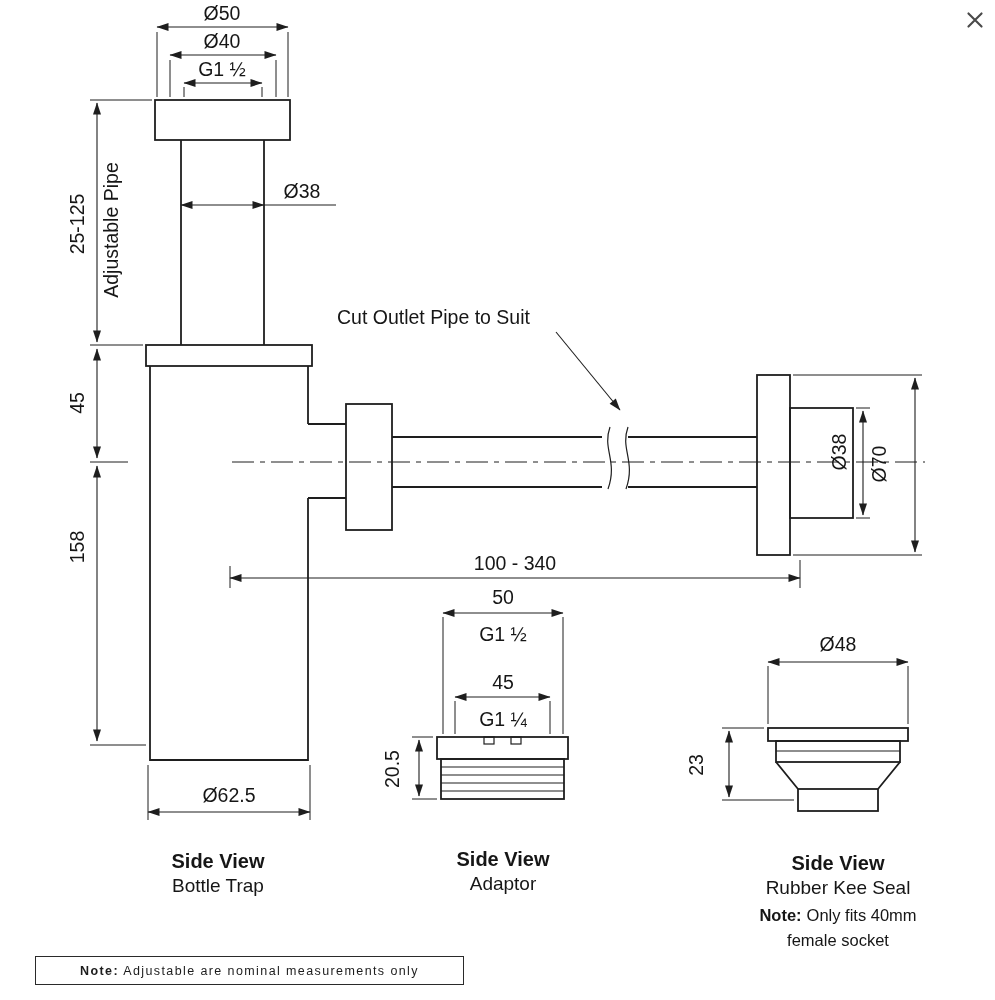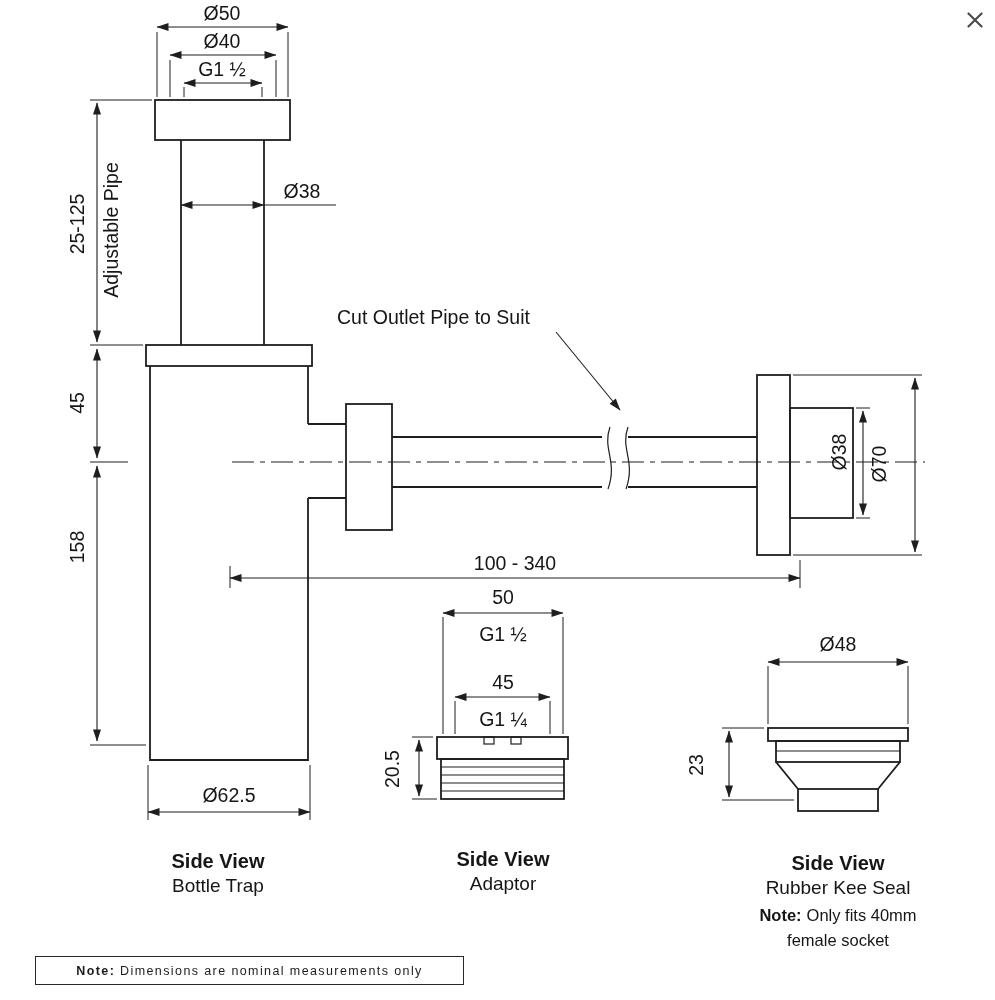--- a/index.html
+++ b/index.html
@@ -153,15 +153,15 @@
   </svg>
 
   
   <button id="close-btn">
     <svg width="22" height="22" viewBox="0 0 22 22">
       <path d="M3,3 L19,19 M19,3 L3,19" stroke="#4a4a4a" stroke-width="2.6" stroke-linecap="round" fill="none"></path>
     </svg>
   </button>
 
   
-  <div id="footer-note"><b>Note:</b><span> Dimensions are nominal measurements only</span></div>
+  <div id="footer-note"><b>Note:</b><span> Adjustable are nominal measurements only</span></div>
 
 </div>
 
 </body></html>

